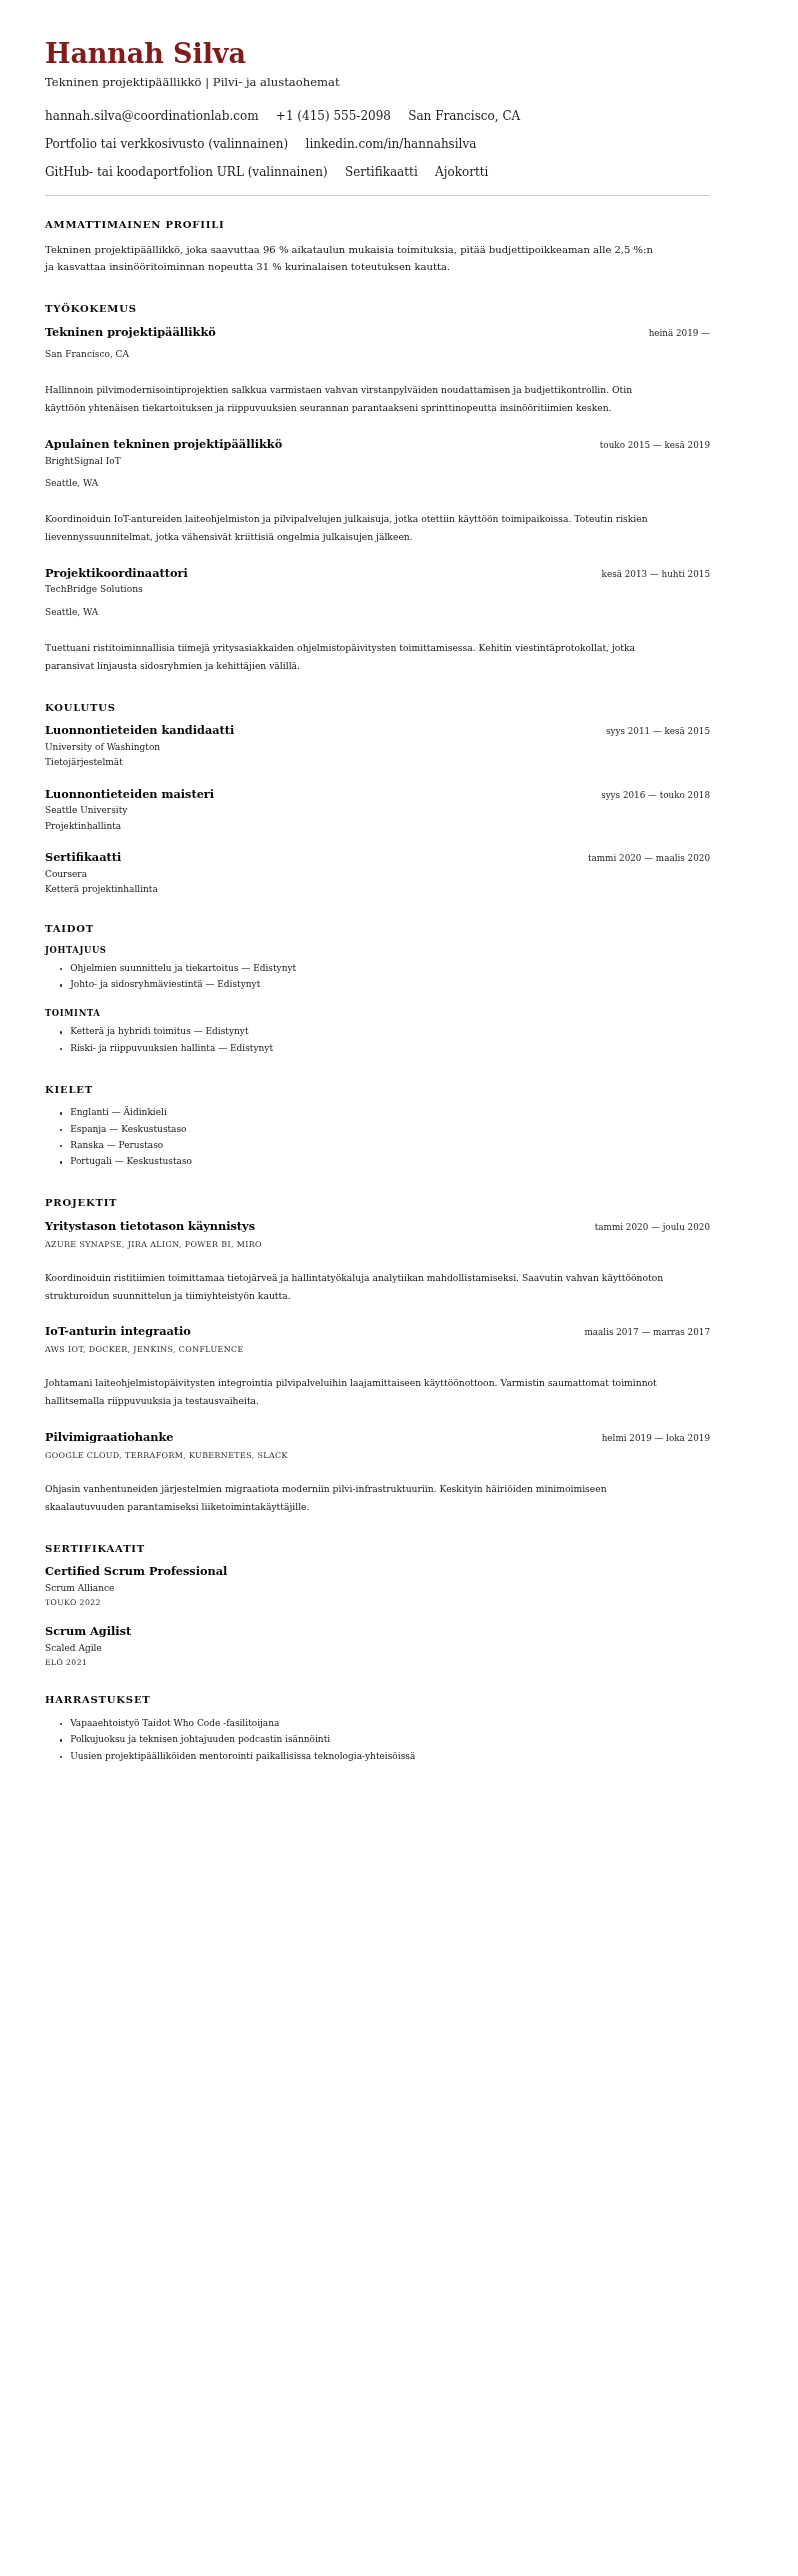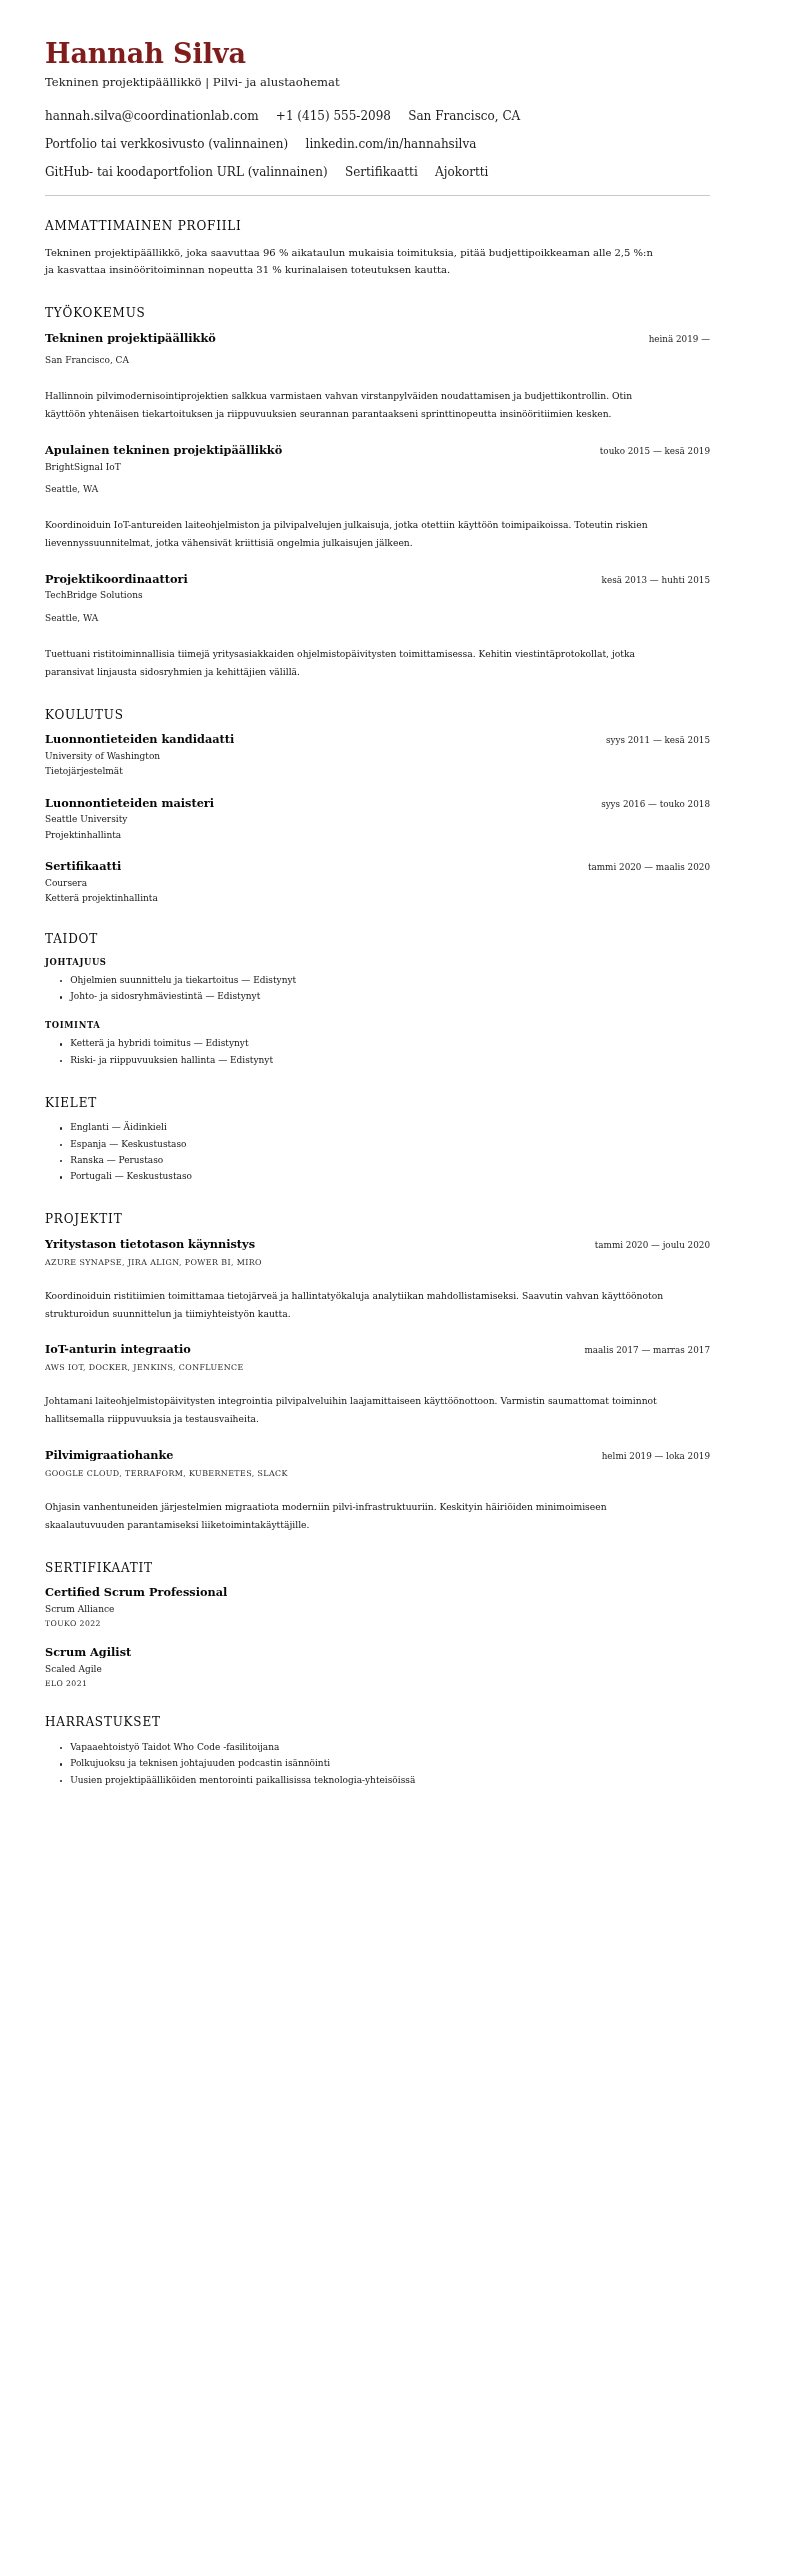--- a/index.html
+++ b/index.html
@@ -51,22 +51,22 @@
   .rule {
     border: 0;
     border-top: 1.3px solid #c9c9c9;
     margin: 14.6px 0 22.6px 0;
     width: 100%;
   }
 
   
   .section { margin-bottom: 22.6px; }
   .section-title {
-    font-size: 12px;
-    font-weight: 400;
+    font-size: 10px;
+    font-weight: 700;
     letter-spacing: 0.8px;
     text-transform: uppercase;
     color: #0b0b0b;
     margin: 0 0 10.6px 0;
   }
   .summary {
     font-size: 10px;
     line-height: 1.78;
     color: #141414;
     margin: 0;

